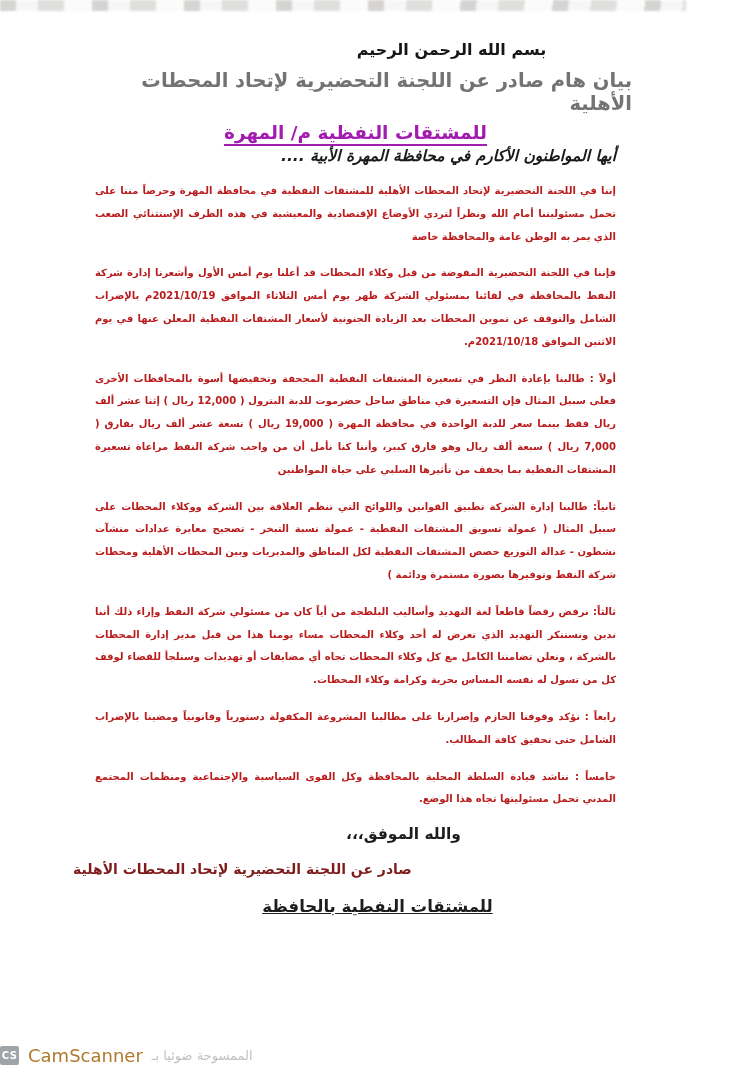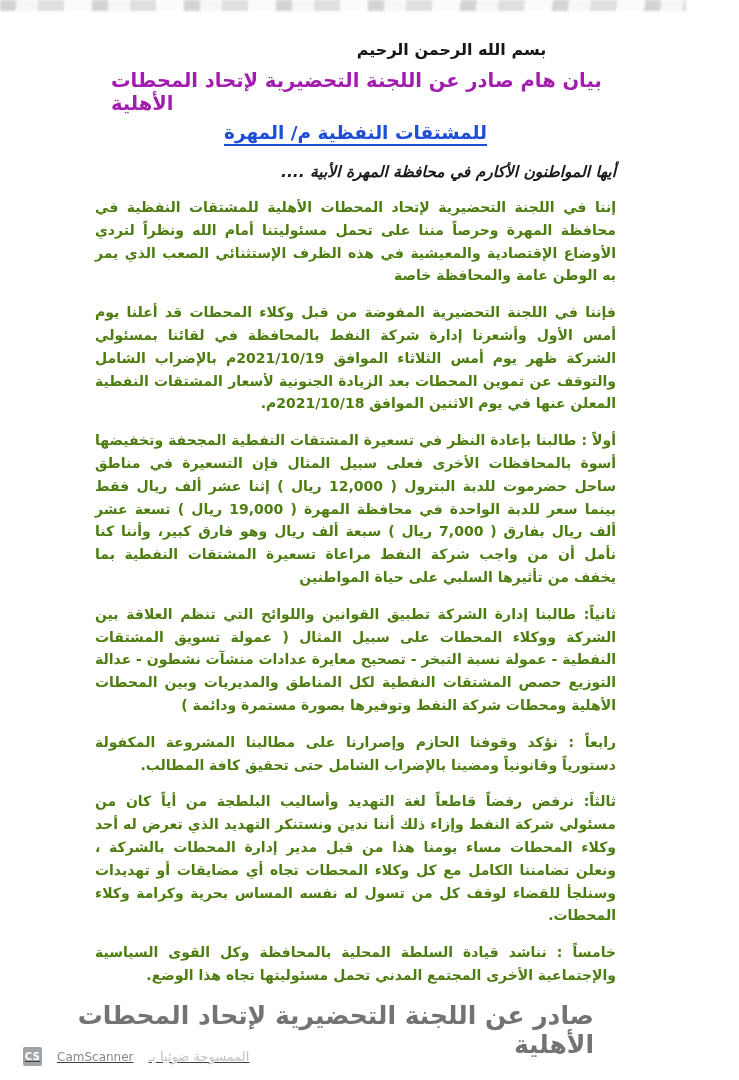--- a/index.html
+++ b/index.html
@@ -44,103 +44,102 @@
     font-weight: 700;
   }
   .besmala {
     text-align: center;
     transform: translateX(96px);
     font-size: 16px;
     margin-bottom: 10px;
     color: #161616;
   }
   .title {
-    text-align: left;
+    text-align: right;
     transform: translateX(16px);
     font-size: 19.5px;
     margin: 0 0 7px 0;
-    color: #a21caf;
+    color: #737373;
   }
   .subtitle {
     text-align: center;
     font-size: 18.5px;
-    margin: 0 0 20px 0;
-    color: #1d4ed8;
+    margin: 0 0 4px 0;
+    color: #a21caf;
     text-decoration: underline;
     text-decoration-thickness: 2px;
     text-underline-offset: 5px;
   }
   .greeting {
     text-align: right;
     font-style: italic;
     font-size: 15.5px;
     margin-bottom: 15px;
     color: #1a1a1a;
   }
   .para {
     text-align: justify;
-    font-size: 14px;
+    font-size: 10px;
     line-height: 22.8px;
     margin: 0 0 14px 0;
-    color: #4d7c0f;
+    color: #b91c1c;
   }
   .demand-intro {
     text-align: right;
     font-style: italic;
     font-size: 15.5px;
     margin: 2px 0 14px 0;
     color: #161616;
   }
   .closing {
     text-align: center;
     transform: translateX(48px);
     font-size: 15.5px;
     margin: 8px 0 18px 0;
   }
   .sig1 {
-    text-align: right;
+    text-align: left;
     transform: translateX(-22px);
-    font-size: 25px;
+    font-size: 14px;
     margin-bottom: 20px;
-    color: #737373;
+    color: #7f1d1d;
   }
   .sig2 {
     text-align: center;
     transform: translateX(22px);
     font-size: 16.5px;
     margin-bottom: 22px;
     text-decoration: underline;
   }
   
   .watermark {
     position: absolute;
-    left: 23px;
+    left: 0;
     bottom: 14px;
     display: flex;
     align-items: center;
-    gap: 15px;
+    gap: 9px;
     opacity: .85;
-    text-decoration: underline;
   }
   .cs-badge {
     width: 19px;
     height: 19px;
     background: #8f9599;
     color: #ffffff;
     font-size: 10px;
     font-weight: 700;
     display: flex;
     align-items: center;
     justify-content: center;
     border-radius: 2px;
     letter-spacing: .3px;
   }
   .cs-brand {
-    font-size: 12px;
-    color: #737373;
+    font-size: 18px;
+    color: #a16207;
   }
   .cs-arabic {
     direction: rtl;
     font-size: 13px;
     color: #b3b8bb;
     margin-right: 2px;
   }
 </style>
 </head>
 <body>
@@ -153,24 +152,25 @@
     <div class="title">بيان هام صادر عن اللجنة التحضيرية لإتحاد المحطات الأهلية</div>
     <div class="subtitle">للمشتقات النفظية م/ المهرة</div>
     <div class="greeting">أيها المواطنون الأكارم في محافظة المهرة الأبية ....</div>
 
     <p class="para">إننا في اللجنة التحضيرية لإتحاد المحطات الأهلية للمشتقات النفظية في محافظة المهرة وحرصاً مننا على تحمل مسئوليتنا أمام الله ونظراً لتردي الأوضاع الإقتصادية والمعيشية في هذه الظرف الإستثنائي الصعب الذي يمر به الوطن عامة والمحافظة خاصة</p>
     <p class="para">فإننا في اللجنة التحضيرية المفوضة من قبل وكلاء المحطات قد أعلنا يوم أمس الأول وأشعرنا إدارة شركة النفط بالمحافظة في لقائنا بمسئولي الشركة ظهر يوم أمس الثلاثاء الموافق 2021/10/19م بالإضراب الشامل والتوقف عن تموين المحطات بعد الزيادة الجنونية لأسعار المشتقات النفطية المعلن عنها في يوم الاثنين الموافق 2021/10/18م.</p>
 
 
     <p class="para">أولاً : طالبنا بإعادة النظر في تسعيرة المشتقات النفطية المجحفة وتخفيضها أسوة بالمحافظات الأخرى فعلى سبيل المثال فإن التسعيرة في مناطق ساحل حضرموت للدبة البترول ( 12,000 ريال ) إثنا عشر ألف ريال فقط بينما سعر للدبة الواحدة في محافظة المهرة ( 19,000 ريال ) تسعة عشر ألف ريال بفارق ( 7,000 ريال ) سبعة ألف ريال وهو فارق كبير، وأننا كنا نأمل أن من واجب شركة النفط مراعاة تسعيرة المشتقات النفطية بما يخفف من تأثيرها السلبي على حياة المواطنين</p>
     <p class="para">ثانياً: طالبنا إدارة الشركة تطبيق القوانين واللوائح التي تنظم العلاقة بين الشركة ووكلاء المحطات على سبيل المثال ( عمولة تسويق المشتقات النفطية - عمولة نسبة التبخر - تصحيح معايرة عدادات منشآت نشطون - عدالة التوزيع حصص المشتقات النفطية لكل المناطق والمديريات وبين المحطات الأهلية ومحطات شركة النفط وتوفيرها بصورة مستمرة ودائمة )</p>
+    <p class="para">ثالثاً: نرفض رفضاً قاطعاً لغة التهديد وأساليب البلطجة من أياً كان من مسئولي شركة النفط وإزاء ذلك أننا ندين ونستنكر التهديد الذي تعرض له أحد وكلاء المحطات مساء يومنا هذا من قبل مدير إدارة المحطات بالشركة ، ونعلن تضامننا الكامل مع كل وكلاء المحطات تجاه أي مضايقات أو تهديدات وسنلجأ للقضاء لوقف كل من تسول له نفسه المساس بحرية وكرامة وكلاء المحطات.</p>
     <p class="para">رابعاً : نؤكد وقوفنا الحازم وإصرارنا على مطالبنا المشروعة المكفولة دستورياً وقانونياً ومضينا بالإضراب الشامل حتى تحقيق كافة المطالب.</p>
-    <p class="para">ثالثاً: نرفض رفضاً قاطعاً لغة التهديد وأساليب البلطجة من أياً كان من مسئولي شركة النفط وإزاء ذلك أننا ندين ونستنكر التهديد الذي تعرض له أحد وكلاء المحطات مساء يومنا هذا من قبل مدير إدارة المحطات بالشركة ، ونعلن تضامننا الكامل مع كل وكلاء المحطات تجاه أي مضايقات أو تهديدات وسنلجأ للقضاء لوقف كل من تسول له نفسه المساس بحرية وكرامة وكلاء المحطات.</p>
-    <p class="para">خامساً : نناشد قيادة السلطة المحلية بالمحافظة وكل القوى السياسية والإجتماعية الأخرى المجتمع المدني تحمل مسئوليتها تجاه هذا الوضع.</p>
+    <p class="para">خامساً : نناشد قيادة السلطة المحلية بالمحافظة وكل القوى السياسية والإجتماعية ومنظمات المجتمع المدني تحمل مسئوليتها تجاه هذا الوضع.</p>
 
+    <div class="closing">والله الموفق،،،</div>
     <div class="sig1">صادر عن اللجنة التحضيرية لإتحاد المحطات الأهلية</div>
     <div class="sig2">للمشتقات النفطية بالحافظة</div>
 
   </div>
 
   <div class="watermark">
     <span class="cs-badge">CS</span>
     <span class="cs-brand">CamScanner</span>
     <span class="cs-arabic">الممسوحة ضوئيا بـ</span>
   </div>

